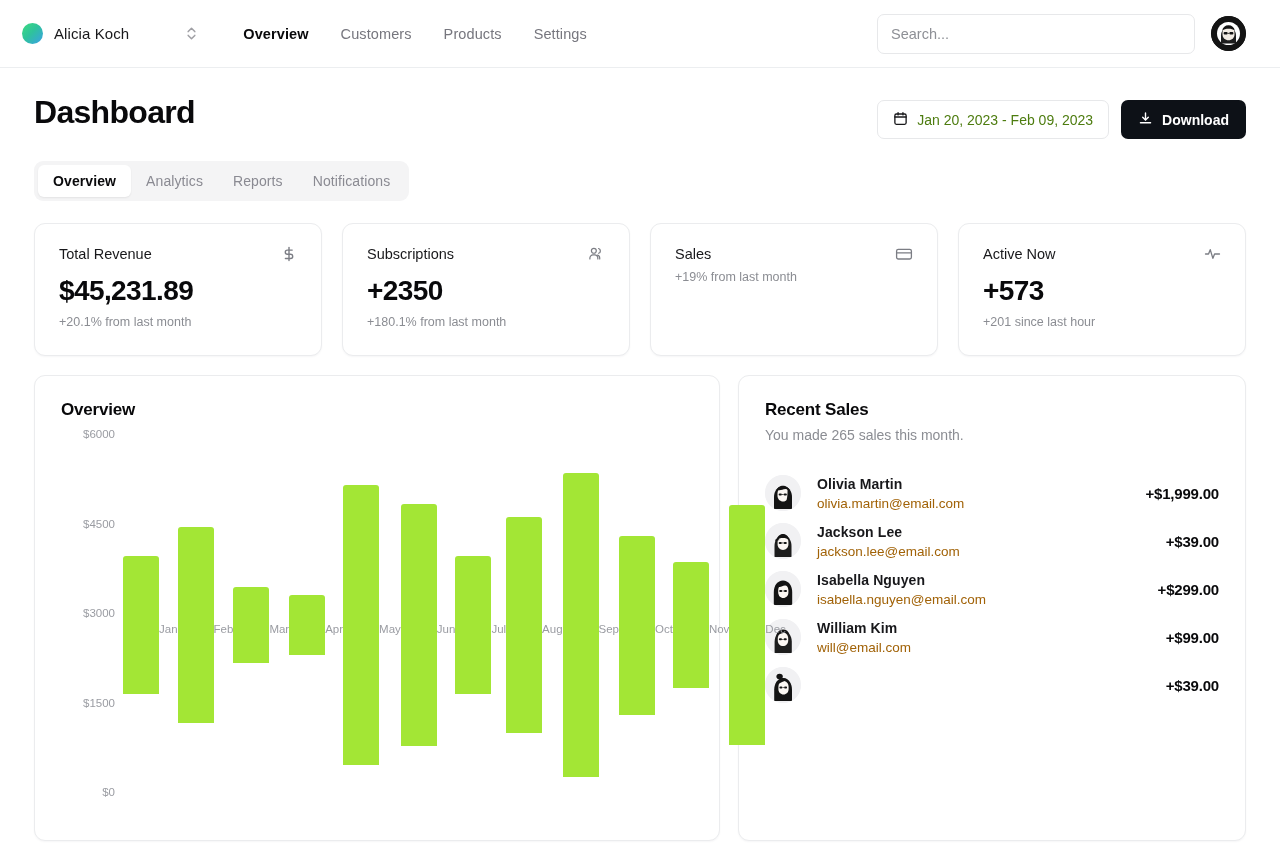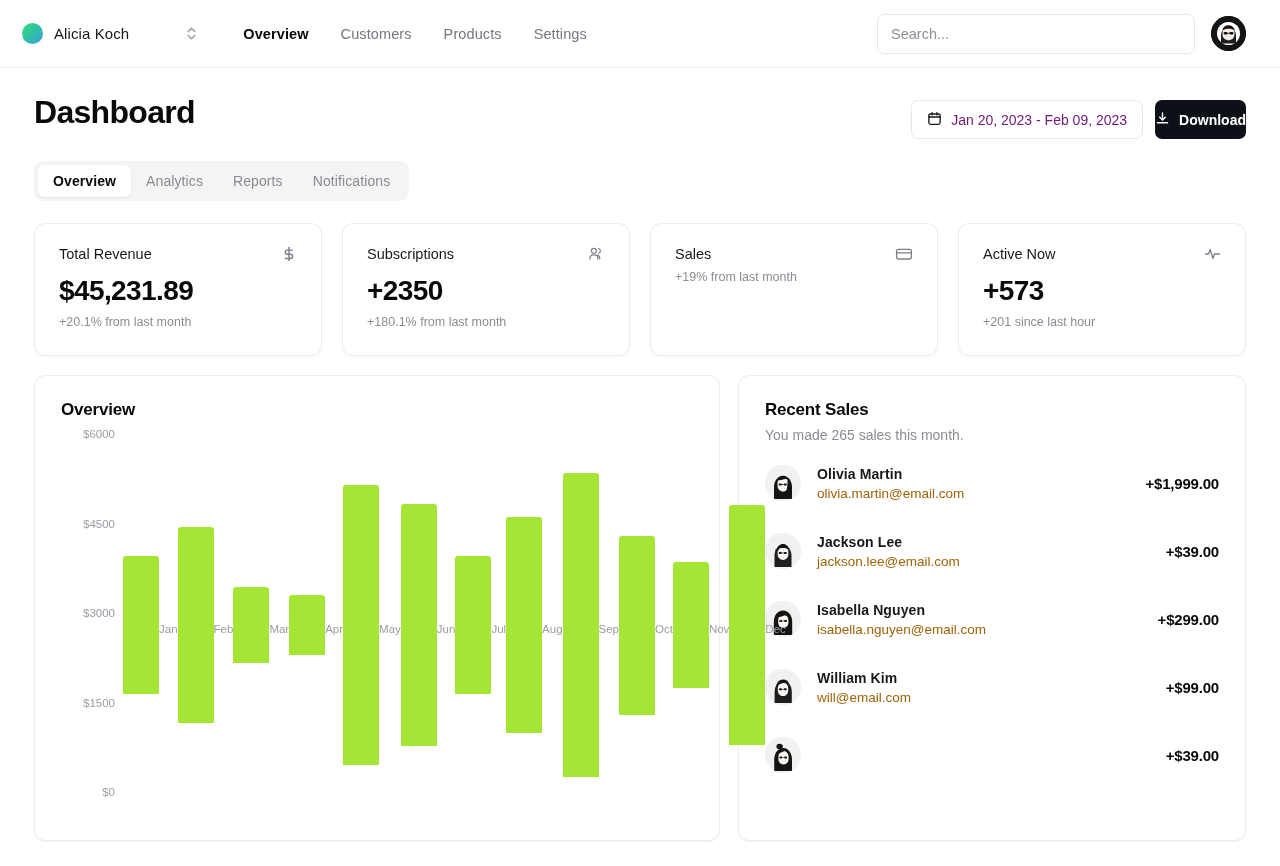--- a/index.html
+++ b/index.html
@@ -53,25 +53,25 @@
   }
 
   
   .page { padding: 26px 34px 0 34px; }
   .page-head { display: flex; align-items: flex-start; }
   .page-title { font-size: 32px; font-weight: 700; letter-spacing: -.7px; }
   .head-actions { margin-left: auto; display: flex; align-items: center; gap: 12px; padding-top: 6px; }
   .daterange {
     height: 39px; border: 1px solid #e7e8ea; border-radius: 7px; background: #fff;
     display: flex; align-items: center; gap: 9px; padding: 0 15px;
-    font-size: 14px; color: #701a75; cursor: pointer;
+    font-size: 14px; color: #4d7c0f; cursor: pointer;
   }
   .btn-download {
     height: 39px; border-radius: 7px; background: #0d1117; color: #fff;
-    display: flex; align-items: center; gap: 9px; padding: 0 0;
+    display: flex; align-items: center; gap: 9px; padding: 0 17px;
     font-size: 14px; font-weight: 600; cursor: pointer; border: 0;
     font-family: inherit;
   }
 
   
   .tabs {
     margin-top: 22px;
     display: inline-flex; align-items: center;
     background: #f4f4f5; border-radius: 9px; padding: 4px;
     height: 40px;
@@ -111,21 +111,21 @@
   .plot {
     position: absolute; left: 62px; right: 0; top: 0; bottom: 0;
     display: flex; align-items: flex-end; justify-content: space-between;
   }
   .bar-slot { flex: 1; display: flex; flex-direction: row; align-items: center; height: 100%; justify-content: flex-end; }
   .bar { width: 36px; border-radius: 3px 3px 0 0; }
   .bar-label { font-size: 11.5px; color: #9a9ca2; margin-top: 8px; height: 16px; line-height: 16px; }
 
   
   .sales-panel { padding: 24px 26px 20px 26px; height: 466px; }
-  .sales-list { margin-top: 22px; display: flex; flex-direction: column; gap: 32px; }
+  .sales-list { margin-top: 32px; display: flex; flex-direction: column; gap: 12px; }
   .sale-row { display: flex; align-items: center; }
   .sale-avatar {
     width: 36px; height: 36px; border-radius: 50%; background: #f1f1f3; flex: none;
     overflow: hidden; display: flex; align-items: flex-end; justify-content: center;
   }
   .sale-meta { margin-left: 16px; }
   .sale-name { font-size: 14px; font-weight: 600; color: #18181b; letter-spacing: .1px; }
   .sale-email { font-size: 13.5px; color: #a16207; margin-top: 4px; }
   .sale-amount { margin-left: auto; font-size: 15px; font-weight: 700; letter-spacing: -.2px; }
 </style>

